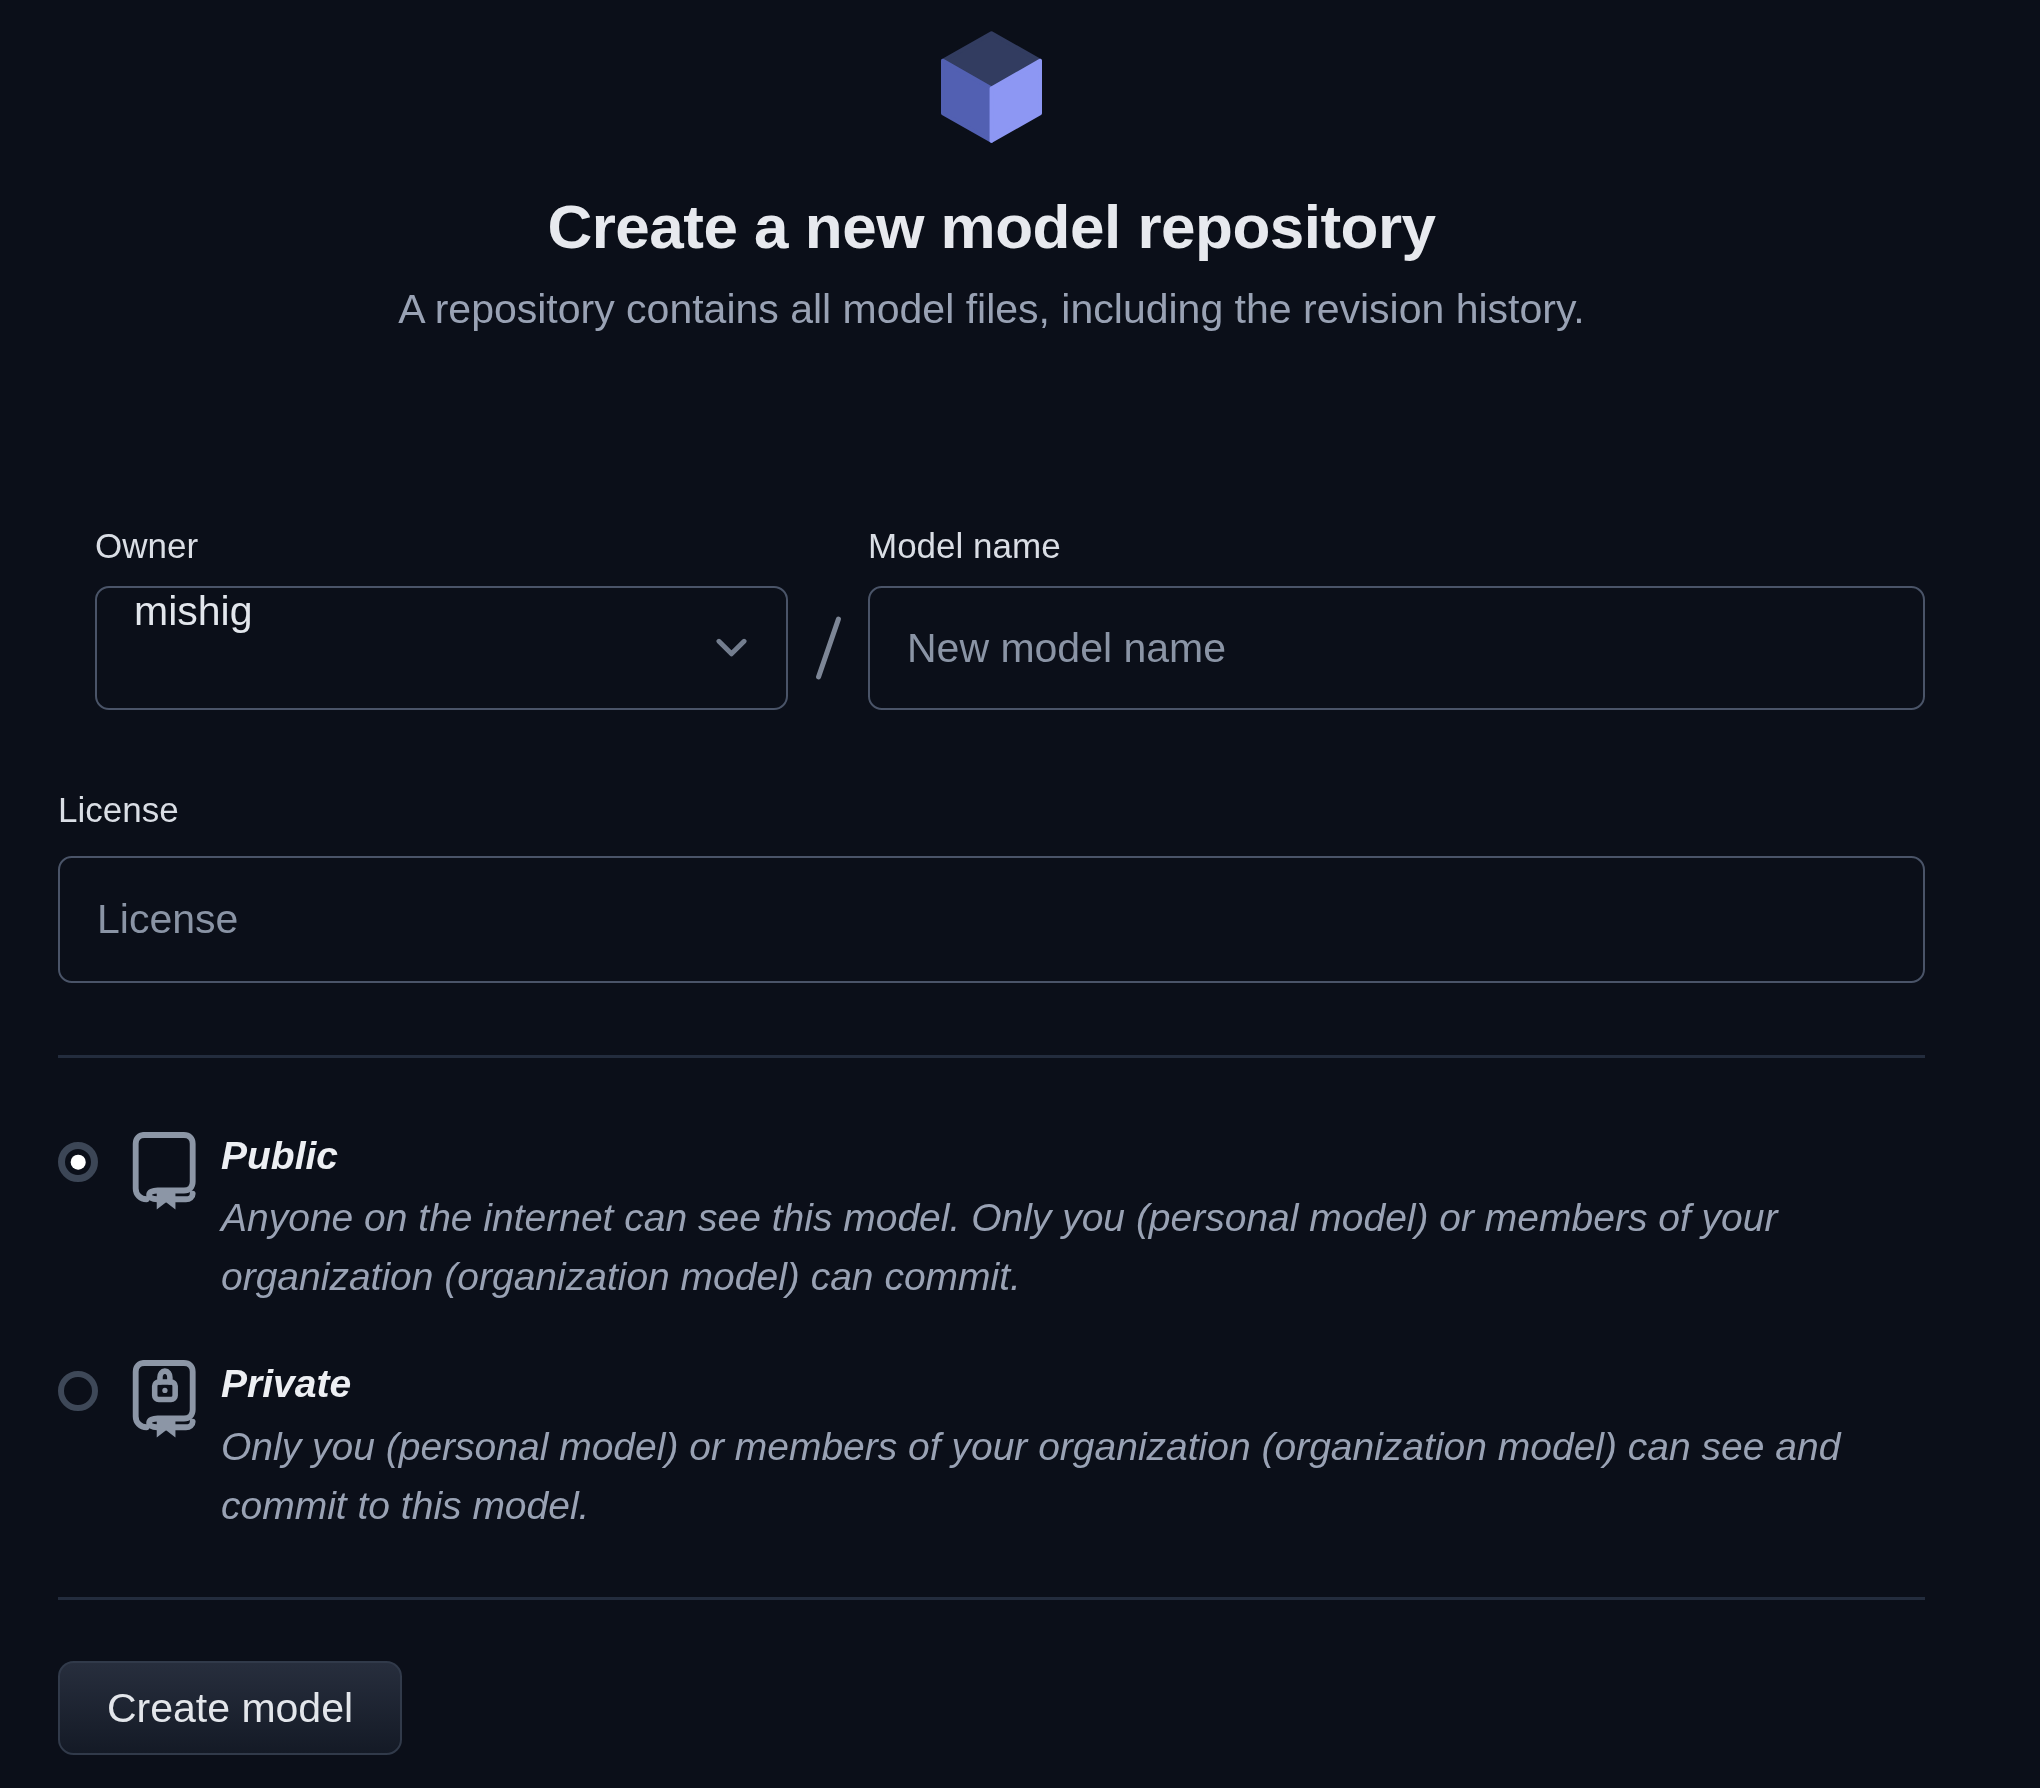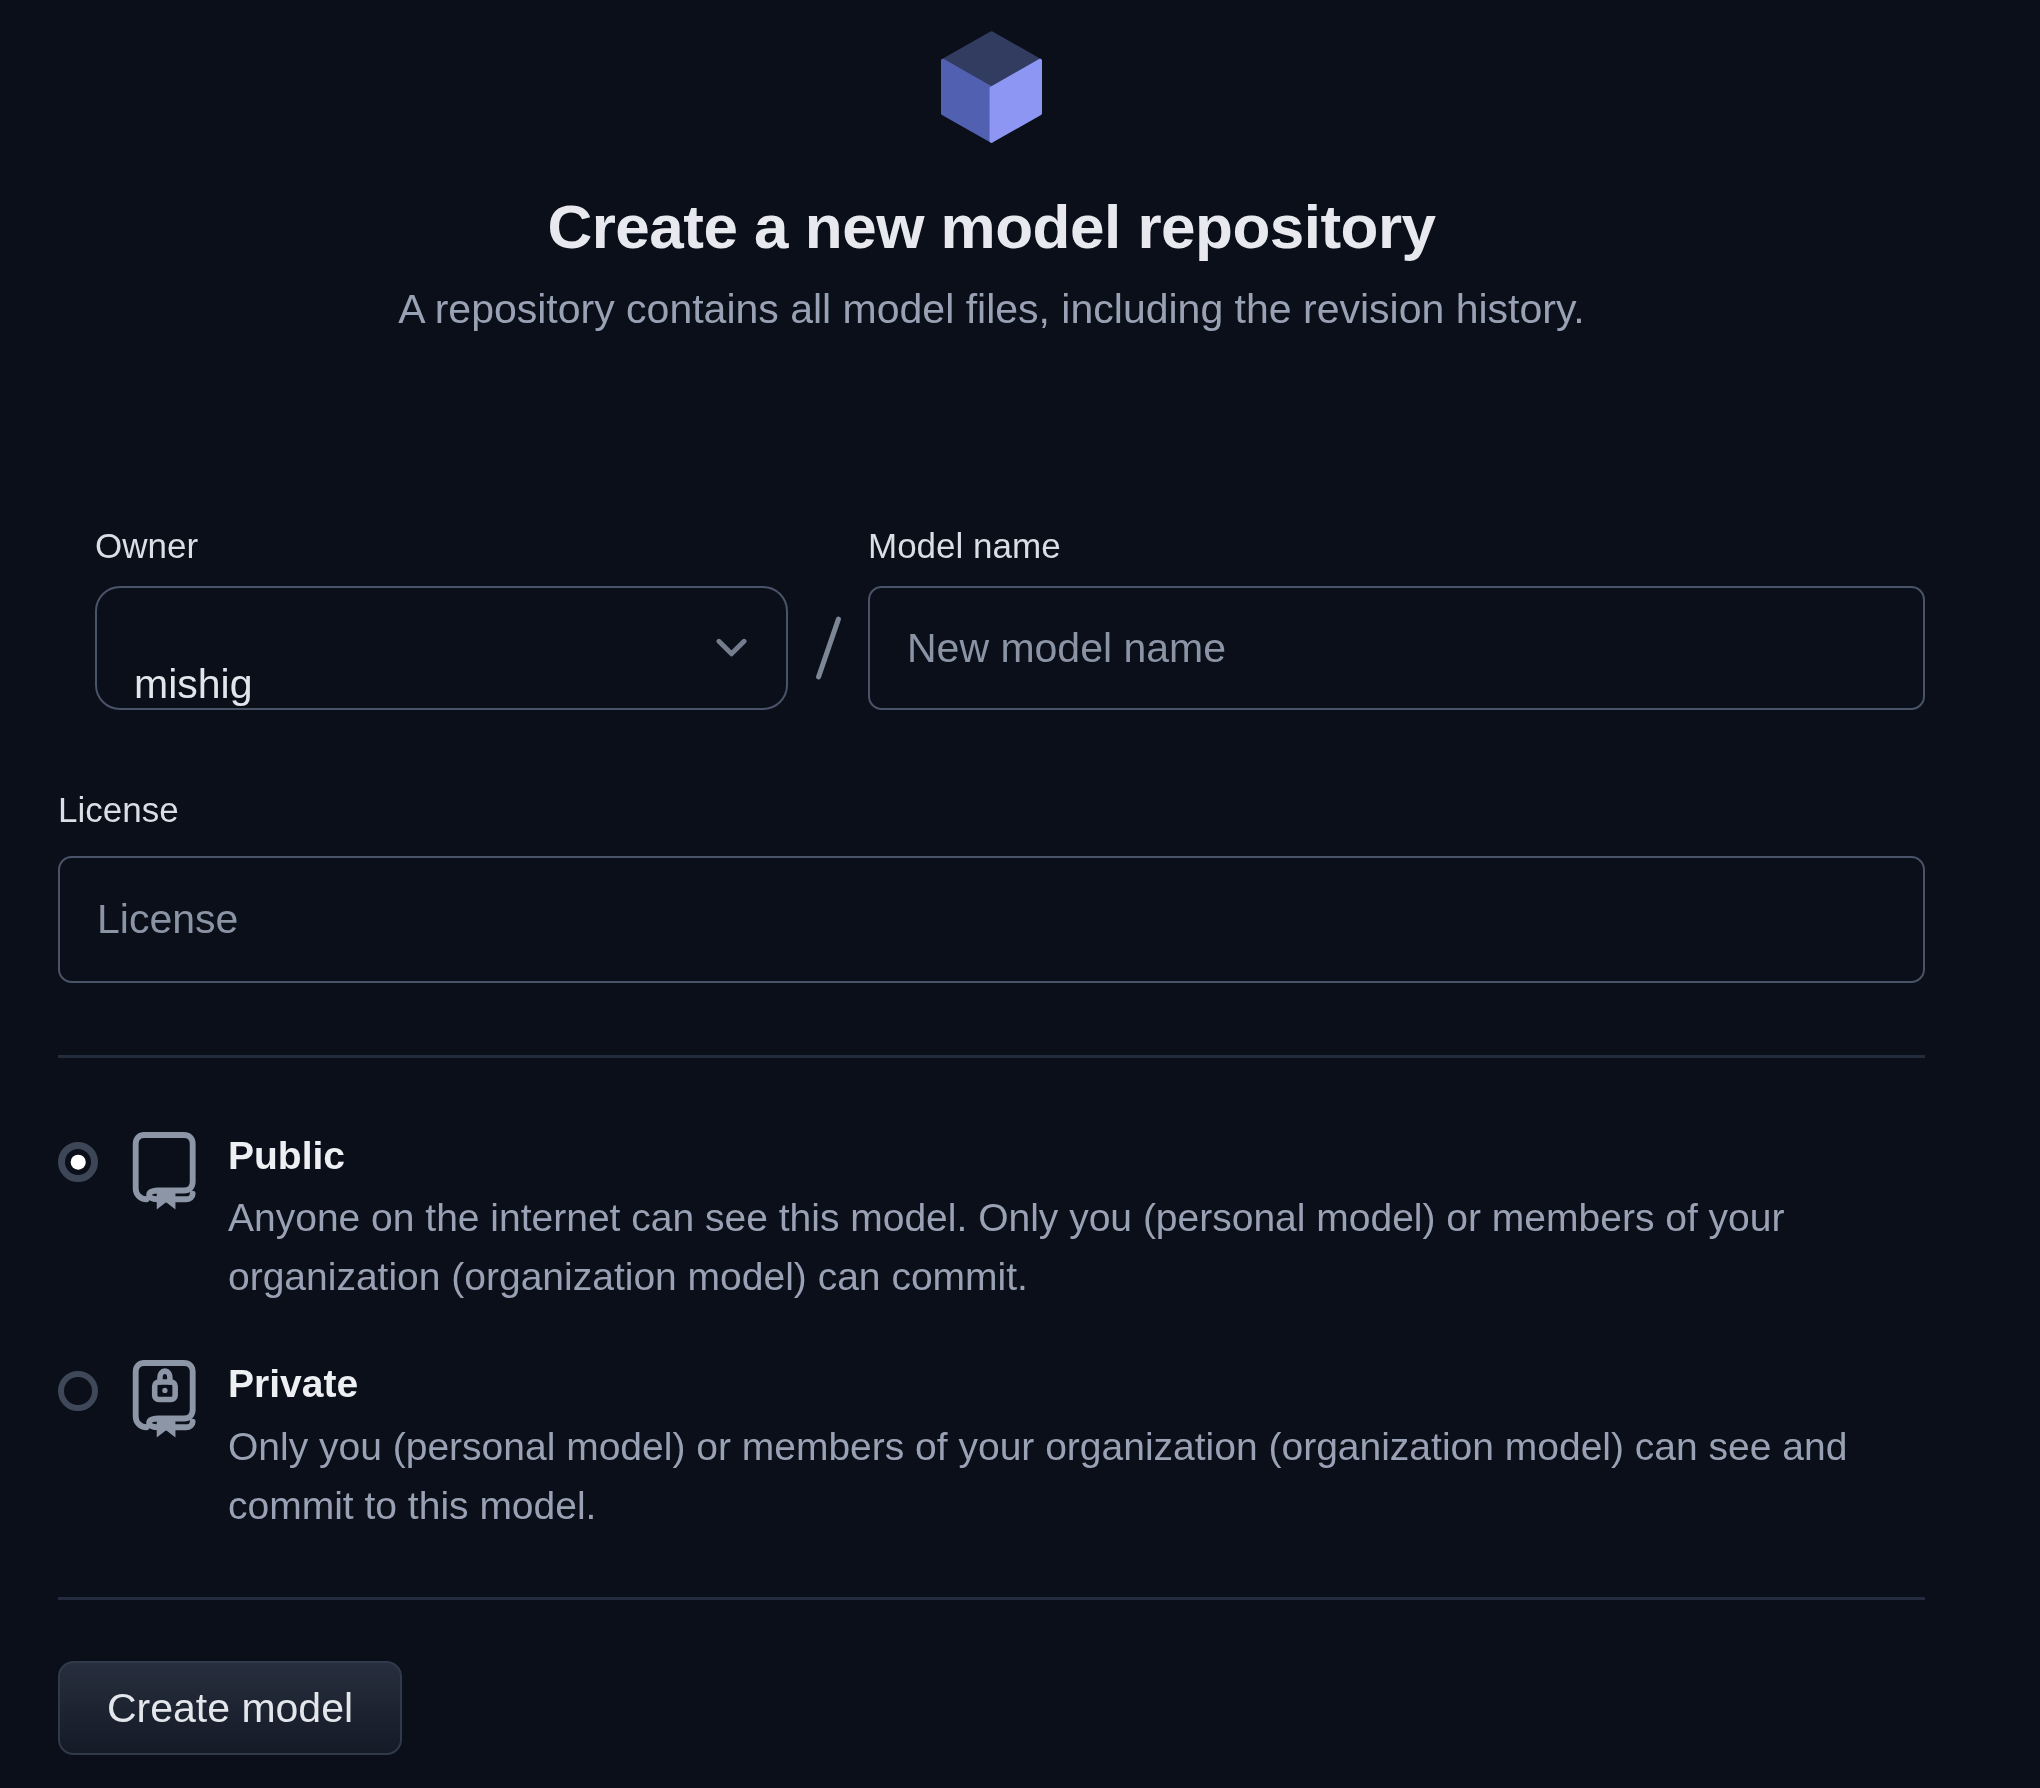--- a/index.html
+++ b/index.html
@@ -50,23 +50,23 @@
     line-height: 47px;
     color: #dadee5;
     margin-bottom: 17.6px;
   }
   .owner-col { width: 693px; margin-left: 37px; }
   .select-box {
     position: relative;
     height: 124px;
     box-sizing: border-box;
     border: 2.9px solid #4a5468;
-    border-radius: 25px;
-    display: flex;
-    align-items: flex-end;
+    border-radius: 14px;
+    display: flex;
+    align-items: flex-start;
     padding: 0 37px;
     cursor: pointer;
     background: transparent;
   }
   .select-value {
     font-size: 41px;
     color: #e2e6ec;
   }
   .chevron {
     position: absolute;
@@ -146,21 +146,21 @@
     left: 50%;
     transform: translate(-50%, -50%);
   }
   .radio.unchecked { border: 6.8px solid #3e4858; }
   .icon-col {
     margin-left: 26px;
     width: 76px;
     flex: none;
   }
   .book-svg { width: 76px; height: 83px; display: block; }
-  .option-text { margin-left: 28px; }
+  .option-text { margin-left: 21px; font-style: italic; }
   .option-title {
     font-size: 39px;
     line-height: 51px;
     font-weight: 700;
     color: #edeff3;
   }
   .option-desc {
     margin-top: 7.8px;
     font-size: 39px;
     line-height: 59px;

